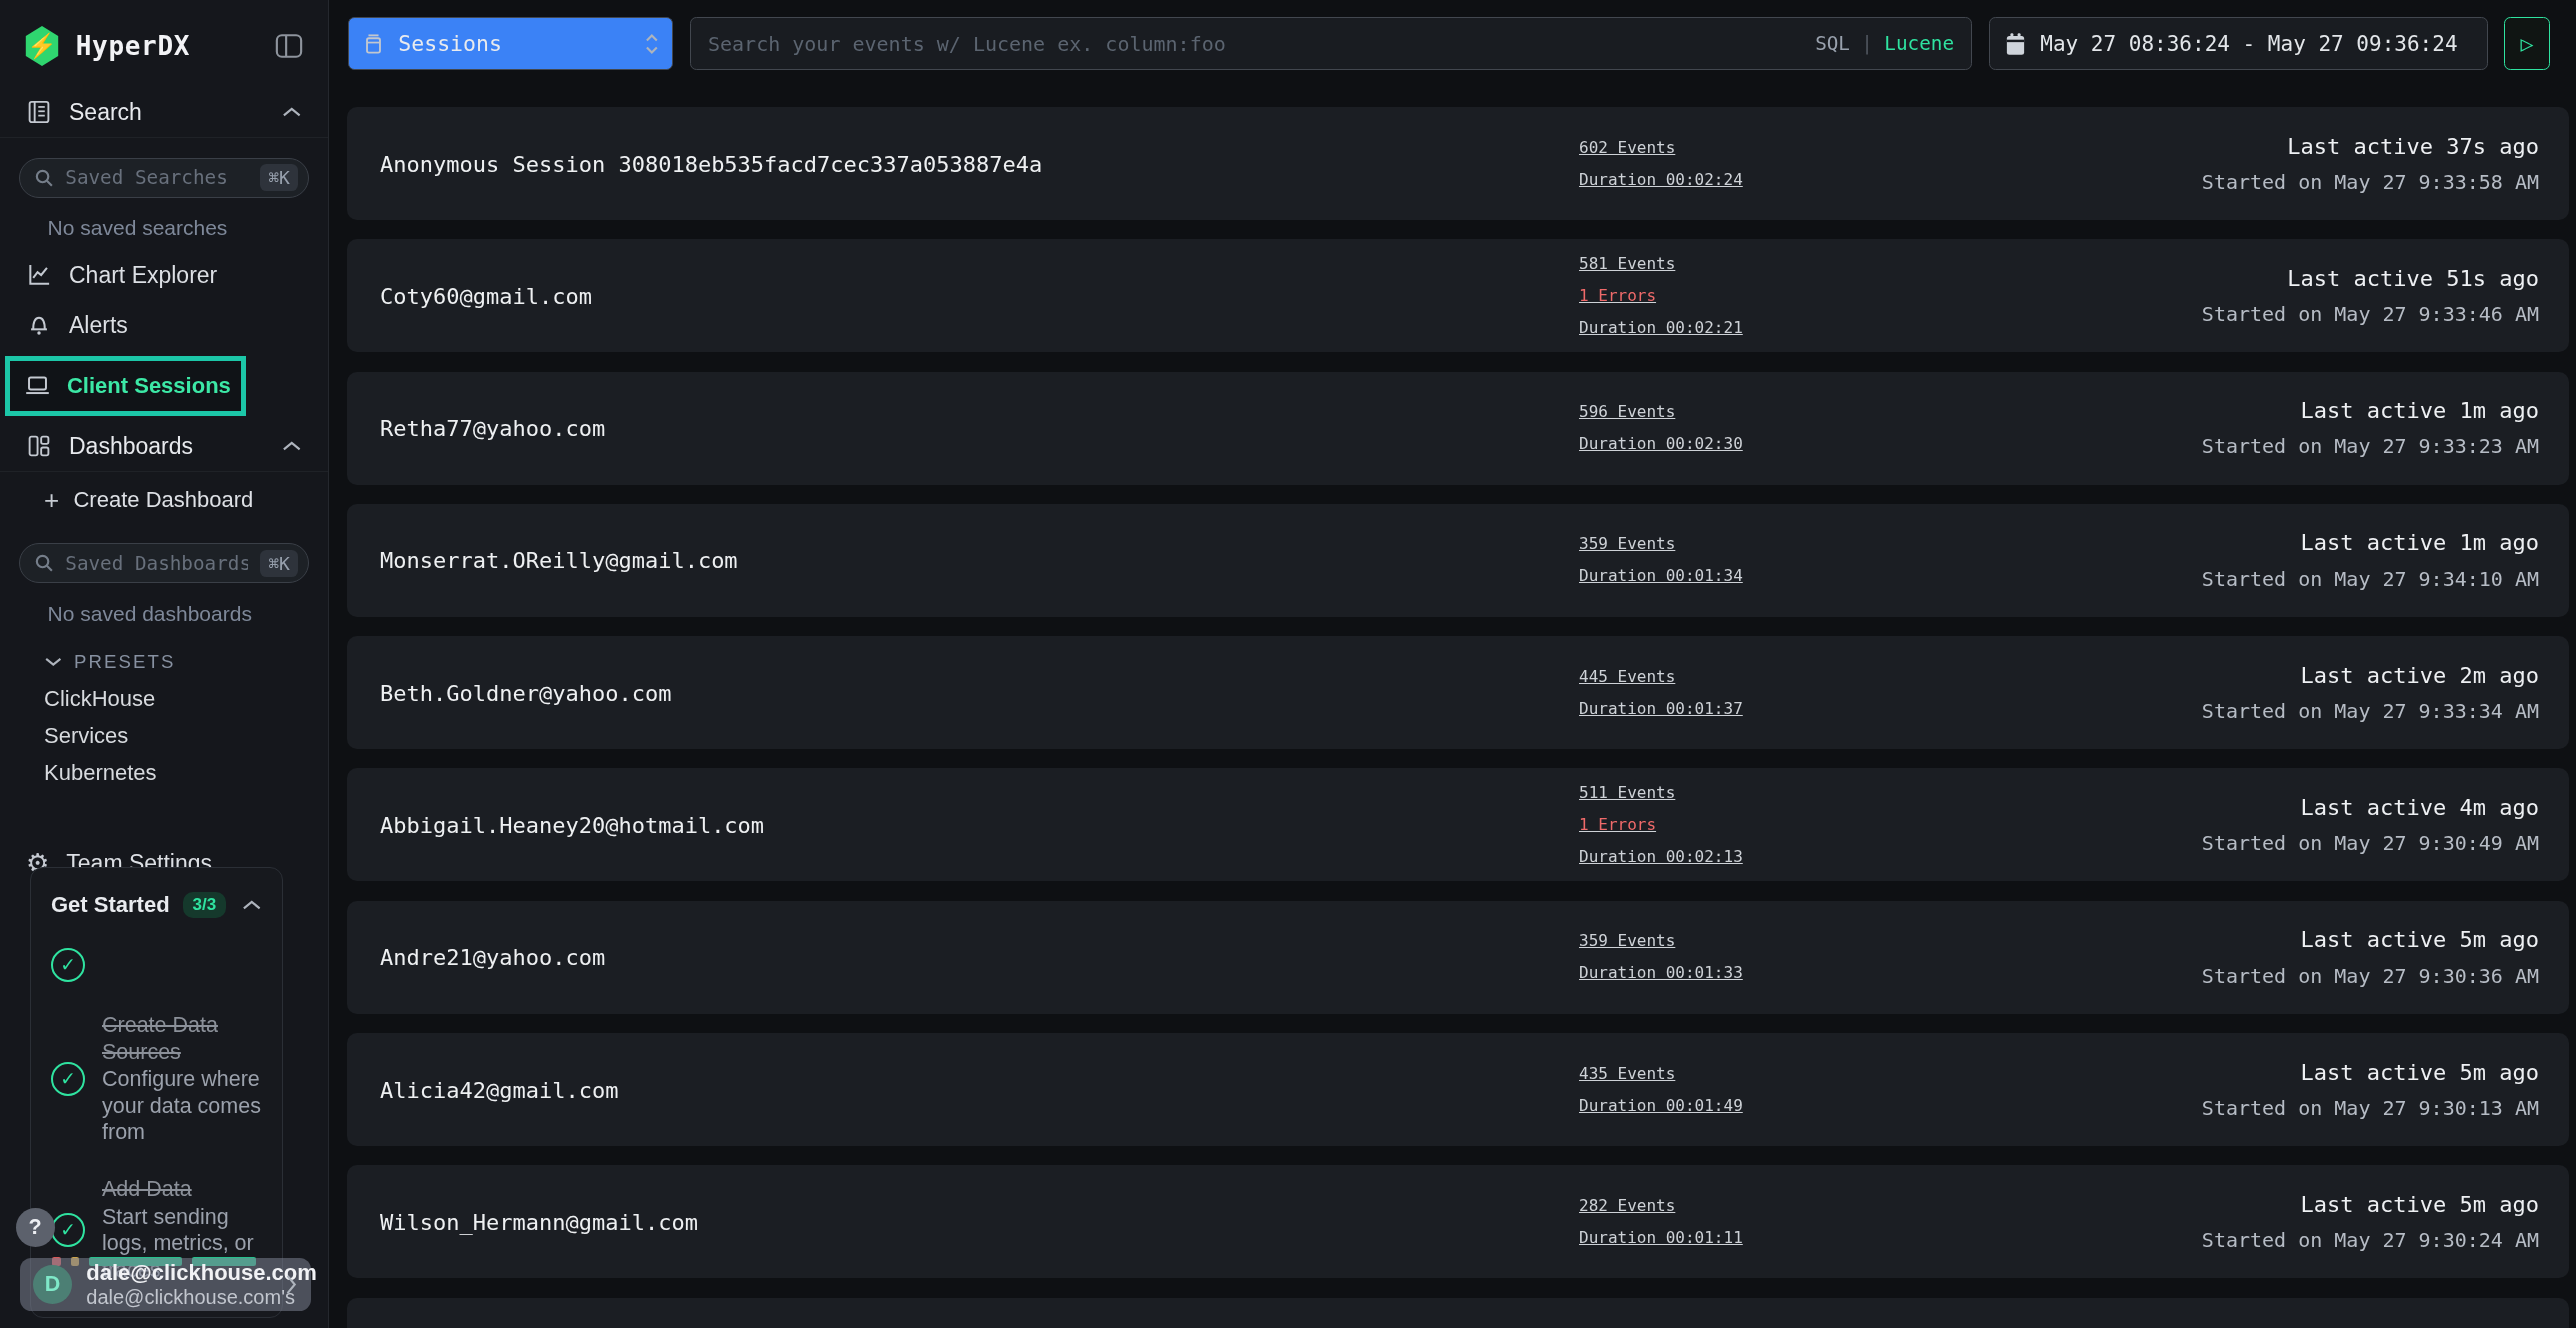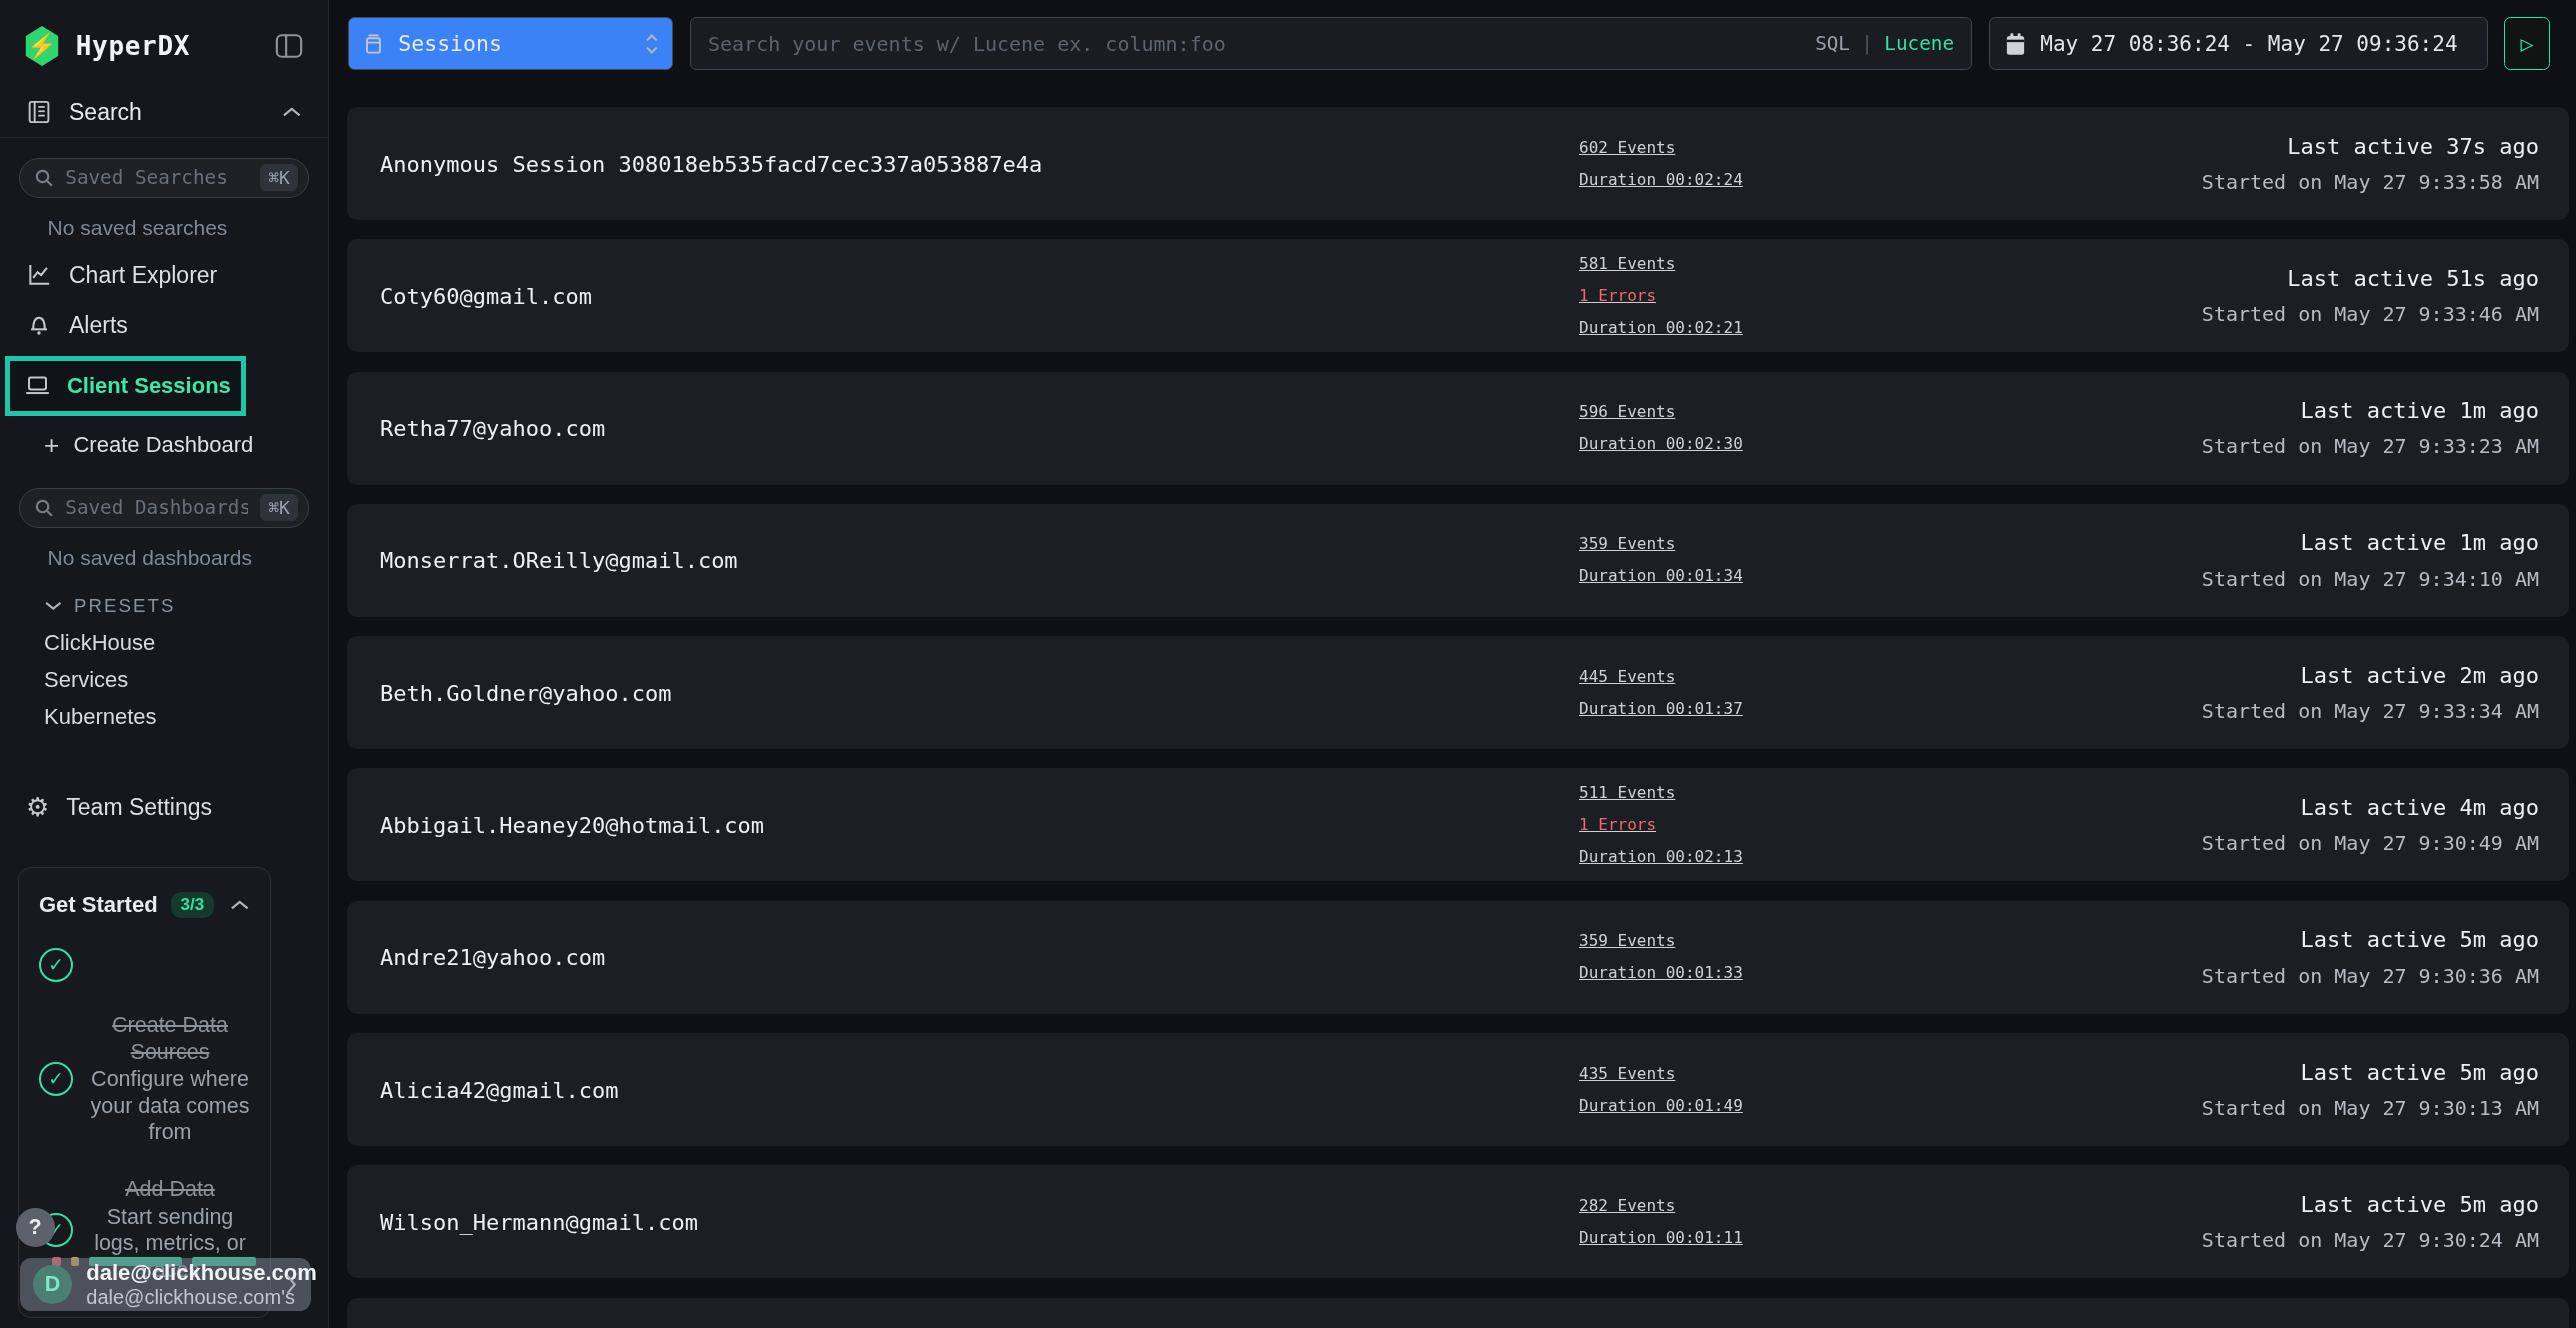--- a/index.html
+++ b/index.html
@@ -39,21 +39,21 @@
   .cs-highlight .cs-label{font-size:22px;font-weight:bold;color:#3ce8a6;white-space:nowrap;}
 
   .create-dash{display:flex;align-items:center;gap:14.3px;height:46px;padding-left:44px;font-size:22px;color:#dde0e5;margin-top:5.7px;}
   .plus-glyph{font-size:26px;color:#c6cbd2;line-height:1;}
   .presets-row{display:flex;align-items:center;gap:11.4px;padding-left:44px;height:37px;margin-top:7.2px;color:#828c9c;}
   .presets-row .presets-label{font-size:18.6px;letter-spacing:2.1px;color:#8791a1;text-align:center;}
   .preset-item{padding-left:44px;height:37px;display:flex;align-items:center;font-size:22px;color:#d7dade;}
   .team-settings{margin-top:47px;}
 
   
-  .gs-card{position:absolute;left:18px;top:867px;width:253px;height:451px;background:#17191e;border:1.4px solid #2b2f36;border-radius:13px;padding:24px 20px;text-align:center;}
+  .gs-card{position:absolute;left:30px;top:867px;width:253px;height:451px;background:#17191e;border:1.4px solid #2b2f36;border-radius:13px;padding:24px 20px;}
   .gs-hd{display:flex;align-items:center;gap:13px;}
   .gs-title{font-size:22px;font-weight:bold;color:#e9ebef;flex:none;}
   .gs-badge{background:#15392c;color:var(--accent);font-weight:bold;font-size:17px;border-radius:10px;padding:2.9px 10px;}
   .gs-hd .chev{margin-left:auto;}
   .gs-item{display:flex;gap:17px;margin-top:30px;}
   .gs-check{width:34px;height:34px;border:2.1px solid var(--accent);border-radius:50%;color:var(--accent);font-size:18.6px;display:flex;align-items:center;justify-content:center;flex:none;align-self:center;}
   .gs-text{width:200px;}
   .gs-item-title{font-size:21.5px;color:#8b9099;text-decoration:line-through;line-height:26.5px;}
   .gs-item-sub{font-size:21.5px;color:#9ba1ac;line-height:26.5px;margin-top:1.4px;}
 
@@ -170,20 +170,35 @@
   <div class="cs-highlight">
     <span class="sb-icon">
       <svg width="27" height="24" viewBox="0 0 38 34">
           <rect x="7" y="5" width="24" height="17" rx="2.5" fill="none" stroke="currentColor" stroke-width="2.8"></rect>
           <line x1="3" y1="27" x2="35" y2="27" stroke="currentColor" stroke-width="2.8"></line>
         </svg>
     </span>
     <span class="cs-label">Client Sessions</span>
   </div>
 
+  <div class="sb-section-hd">
+    <span class="sb-icon">
+      <svg width="26" height="26" viewBox="0 0 36 36">
+          <rect x="5" y="5" width="11" height="26" rx="2.5" fill="none" stroke="currentColor" stroke-width="2.6"></rect>
+          <rect x="21" y="5" width="10" height="10" rx="2.5" fill="none" stroke="currentColor" stroke-width="2.6"></rect>
+          <rect x="21" y="20" width="10" height="11" rx="2.5" fill="none" stroke="currentColor" stroke-width="2.6"></rect>
+        </svg>
+    </span>
+    <span class="hd-label">Dashboards</span>
+    <span class="chev">
+      <svg width="21.5" height="13" viewBox="0 0 30 18">
+          <polyline points="4,13 15,4 26,13" fill="none" stroke="currentColor" stroke-width="3"></polyline>
+        </svg>
+    </span>
+  </div>
 
   <div class="create-dash">
     <span class="plus-glyph">+</span>
     <span>Create Dashboard</span>
   </div>
 
   <div class="sb-group">
     <div class="pill-input">
       <span class="sb-icon">
         <svg width="20" height="20" viewBox="0 0 28 28">

